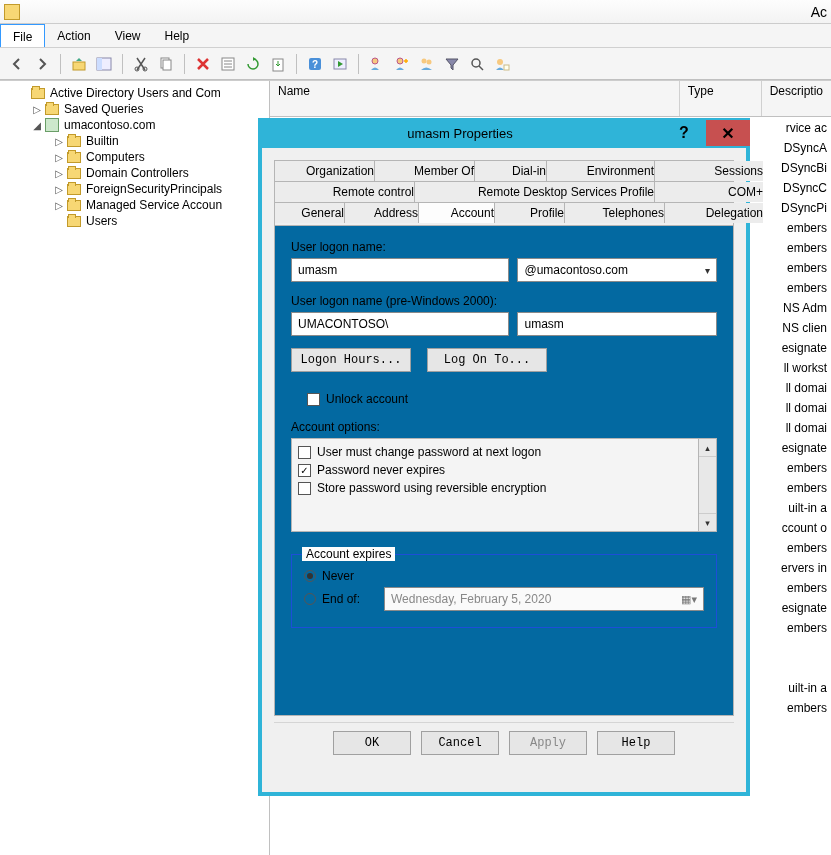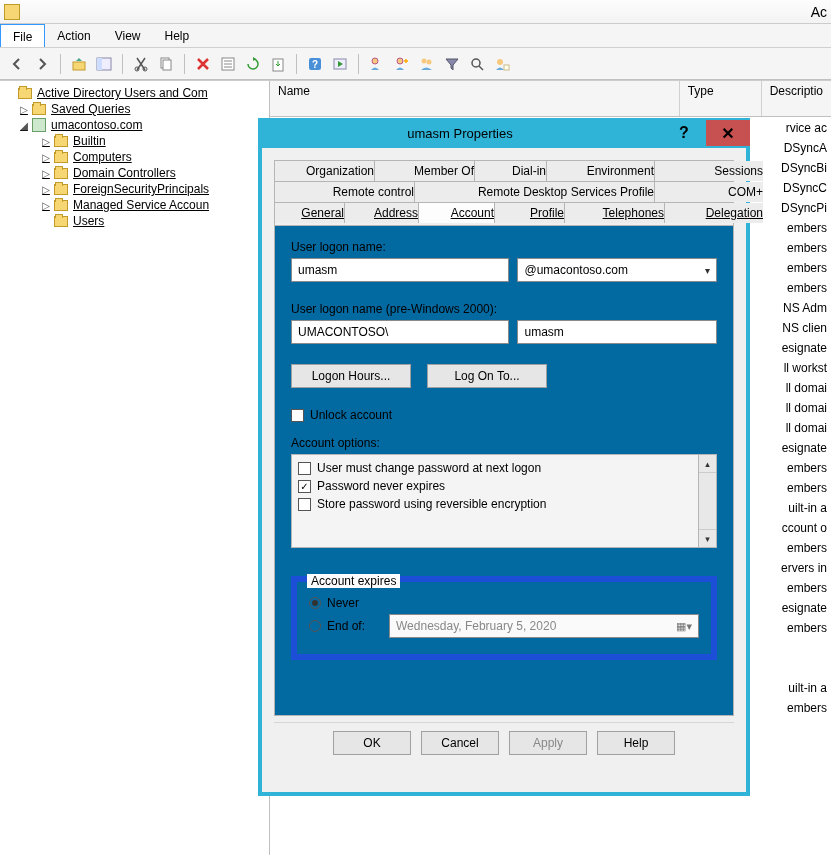--- a/index.html
+++ b/index.html
@@ -70,22 +70,21 @@
     height: calc(100% - 80px);
     border-top: 1px solid #ccc;
   }
   .tree-pane {
     width: 270px;
     border-right: 1px solid #c0c0c0;
     background: #fff;
     overflow: hidden;
   }
   .tree {
-    padding: 4px 3px;
-    text-decoration: underline;
+    padding: 4px 16px;
   }
   .tree-row {
     display: flex; align-items: center;
     padding: 1px 0;
     white-space: nowrap;
   }
   .tree-row .exp {
     width: 14px; text-align: center; color: #555; font-size: 10px;
   }
   .tree-row .ficon {
@@ -150,21 +149,21 @@
     border: 1px solid #b5b5b5;
     background: #f0f0f0;
     height: 66px;
     position: relative;
   }
   .tabrow {
     display: flex;
     border-bottom: 1px solid #b5b5b5;
     background: #f0f0f0;
   }
-  .tabrow:last-child { border-bottom: none; text-decoration: underline; }
+  .tabrow:last-child { border-bottom: none; }
   .tab {
     border-right: 1px solid #b5b5b5;
     padding: 3px 0;
     text-align: right;
     font-size: 12px;
     background: #ececec;
     flex-shrink: 0;
   }
   .tab:last-child { border-right: none; }
   .tab.active {
@@ -172,65 +171,65 @@
     position: relative;
   }
   .tabpanel {
     border: 1px solid #b5b5b5;
     border-top: none;
     background: #0369a1;
     padding: 14px 16px 10px 16px;
     height: 490px;
   }
   .label { margin-bottom: 4px; }
-  .row { display: flex; gap: 8px; margin-bottom: 20px; }
+  .row { display: flex; gap: 8px; margin-bottom: 12px; }
   input[type=text], .combo, .datebox {
     border: 1px solid #8a8a8a;
     background: #fff;
     padding: 3px 6px;
     font-family: inherit;
     font-size: 12px;
     height: 24px;
   }
   .combo {
     display: flex; align-items: center; justify-content: space-between;
   }
   .combo .caret { font-size: 10px; color:#333; }
   .btn {
     background: #e6e6e6;
     border: 1px solid #a0a0a0;
     padding: 4px 1px;
-    font-family: Liberation Sans, sans-serif;
+    font-family: Liberation Mono, monospace;
     font-size: 12px;
     min-width: 78px;
   }
   .btn:disabled { color: #888; }
-  .chk-row { display:flex; align-items:center; gap:6px; margin: 10px 0; }
+  .chk-row { display:flex; align-items:center; gap:6px; margin: 10px 16px; }
   .chk { width:13px; height:13px; border:1px solid #555; background:#fff; display:inline-flex; align-items:center; justify-content:center; font-size:10px; }
   .opts-box {
     border: 1px solid #b5b5b5;
     background: #f4f4f4;
     height: 94px;
     display: flex;
   }
   .opts-list { flex:1; padding: 4px 6px; }
   .opt-row { display:flex; align-items:center; gap:6px; padding: 2px 0; }
   .opts-scroll {
     width: 18px;
     border-left: 1px solid #b5b5b5;
     background: #e8e8e8;
     display:flex; flex-direction:column; justify-content:space-between;
   }
   .opts-scroll .sbtn { height:18px; display:flex; align-items:center; justify-content:center; font-size:9px; color:#333; border-bottom:1px solid #ccc; }
   .opts-scroll .sbtn:last-child { border-top:1px solid #ccc; border-bottom:none; }
   .group {
-    border: 6px solid #1d4ed8;
+    border: 1px solid #1d4ed8;
     padding: 10px 12px 12px 12px;
     position: relative;
-    margin-top: 28px;
+    margin-top: 22px;
   }
   .group .legend {
     position: absolute; top: -8px; left: 10px;
     background: #fdfdfd; padding: 0 4px;
   }
   .radio-row { display:flex; align-items:center; gap:6px; margin: 4px 0; }
   .radio { width:12px; height:12px; border:1px solid #555; border-radius:50%; display:inline-flex; align-items:center; justify-content:center; }
   .radio .dot { width:6px; height:6px; background:#333; border-radius:50%; }
   .datebox {
     flex:1; color:#888; display:flex; align-items:center; justify-content:space-between;

